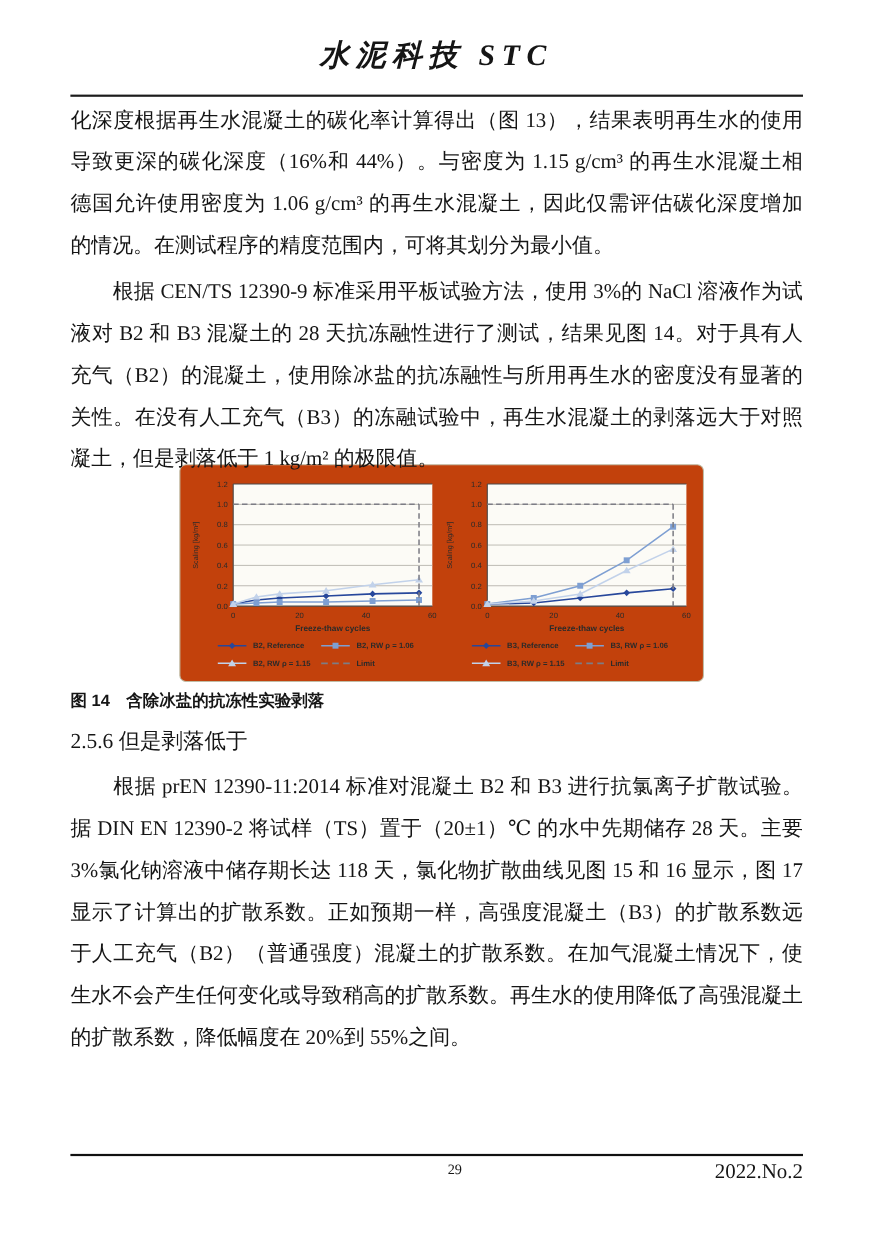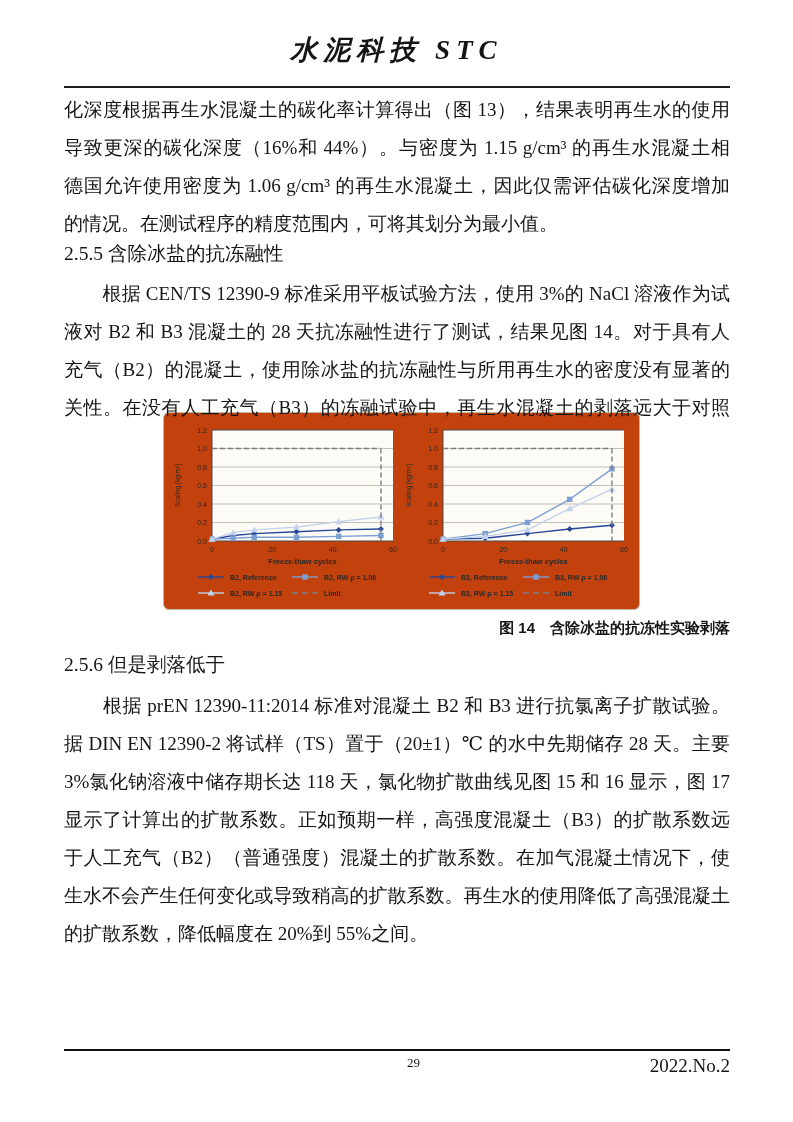--- a/index.html
+++ b/index.html
@@ -14,21 +14,21 @@
         text-align:justify;text-align-last:justify;}
   .line.para-end{text-align-last:left;}
   .heading{font-size:19.5px;line-height:34px;height:34px;overflow:hidden;}
   .h255{margin-top:-6px;}
   .p255{margin-top:4px;}
   .figure{margin-top:-15px;margin-left:99px;width:477px;height:198px;box-sizing:border-box;
         background:#c2410c;border:1px solid #c0bda6;border-radius:6px;
         display:flex;align-items:flex-start;padding:7px 8px;gap:3px;}
   .figure svg{display:block;}
   svg text{font-family:"Liberation Sans","DejaVu Sans",sans-serif;}
-  .caption{margin-top:7px;width:100%;text-align:right;font-size:15px;line-height:22px;height:22px;
+  .caption{margin-top:7px;width:100%;text-align:left;font-size:15px;line-height:22px;height:22px;
         font-weight:bold;font-family:"Liberation Sans","DejaVu Sans",sans-serif;}
   .h256{margin-top:9px;}
   .p256{margin-top:5px;}
   .footer-rule{position:absolute;top:1049px;left:64px;width:666px;border-top:2.5px solid #111;}
   .footer-page{position:absolute;top:1055px;left:17px;width:100%;text-align:center;font-size:13px;}
   .footer-issue{position:absolute;top:1055px;right:63px;font-size:19px;}
 </style>
 </head>
 <body>
 
@@ -39,27 +39,27 @@
 
   <div class="flow">
 
     <div class="para">
         <div class="line">化深度根据再生水混凝土的碳化率计算得出（图 13），结果表明再生水的使用会</div>
         <div class="line">导致更深的碳化深度（16%和 44%）。与密度为 1.15 g/cm³ 的再生水混凝土相比，</div>
         <div class="line">德国允许使用密度为 1.06 g/cm³ 的再生水混凝土，因此仅需评估碳化深度增加 16%</div>
         <div class="line para-end">的情况。在测试程序的精度范围内，可将其划分为最小值。</div>
       </div>
 
-    <div class="heading h255">2.5.5 含除冰盐的抗冻融性</div>
 
     <div class="para p255">
         <div class="line">　　根据 CEN/TS 12390-9 标准采用平板试验方法，使用 3%的 NaCl 溶液作为试验</div>
         <div class="line">液对 B2 和 B3 混凝土的 28 天抗冻融性进行了测试，结果见图 14。对于具有人工</div>
         <div class="line">充气（B2）的混凝土，使用除冰盐的抗冻融性与所用再生水的密度没有显著的相</div>
         <div class="line">关性。在没有人工充气（B3）的冻融试验中，再生水混凝土的剥落远大于对照混</div>
+        <div class="line para-end">凝土，但是剥落低于 1 kg/m² 的极限值。</div>
       </div>
 
     <div class="figure">
       <svg width="228" height="184" viewBox="0 0 228 184">
           <rect x="40" y="10" width="181" height="111" fill="#fcfbf6"></rect>
           <line x1="40" y1="102.5" x2="221" y2="102.5" stroke="#aaa8a0" stroke-width="0.7"></line>
           <line x1="40" y1="84" x2="221" y2="84" stroke="#aaa8a0" stroke-width="0.7"></line>
           <line x1="40" y1="65.5" x2="221" y2="65.5" stroke="#aaa8a0" stroke-width="0.7"></line>
           <line x1="40" y1="46.999999999999986" x2="221" y2="46.999999999999986" stroke="#aaa8a0" stroke-width="0.7"></line>
           <line x1="40" y1="28.5" x2="221" y2="28.5" stroke="#aaa8a0" stroke-width="0.7"></line>

